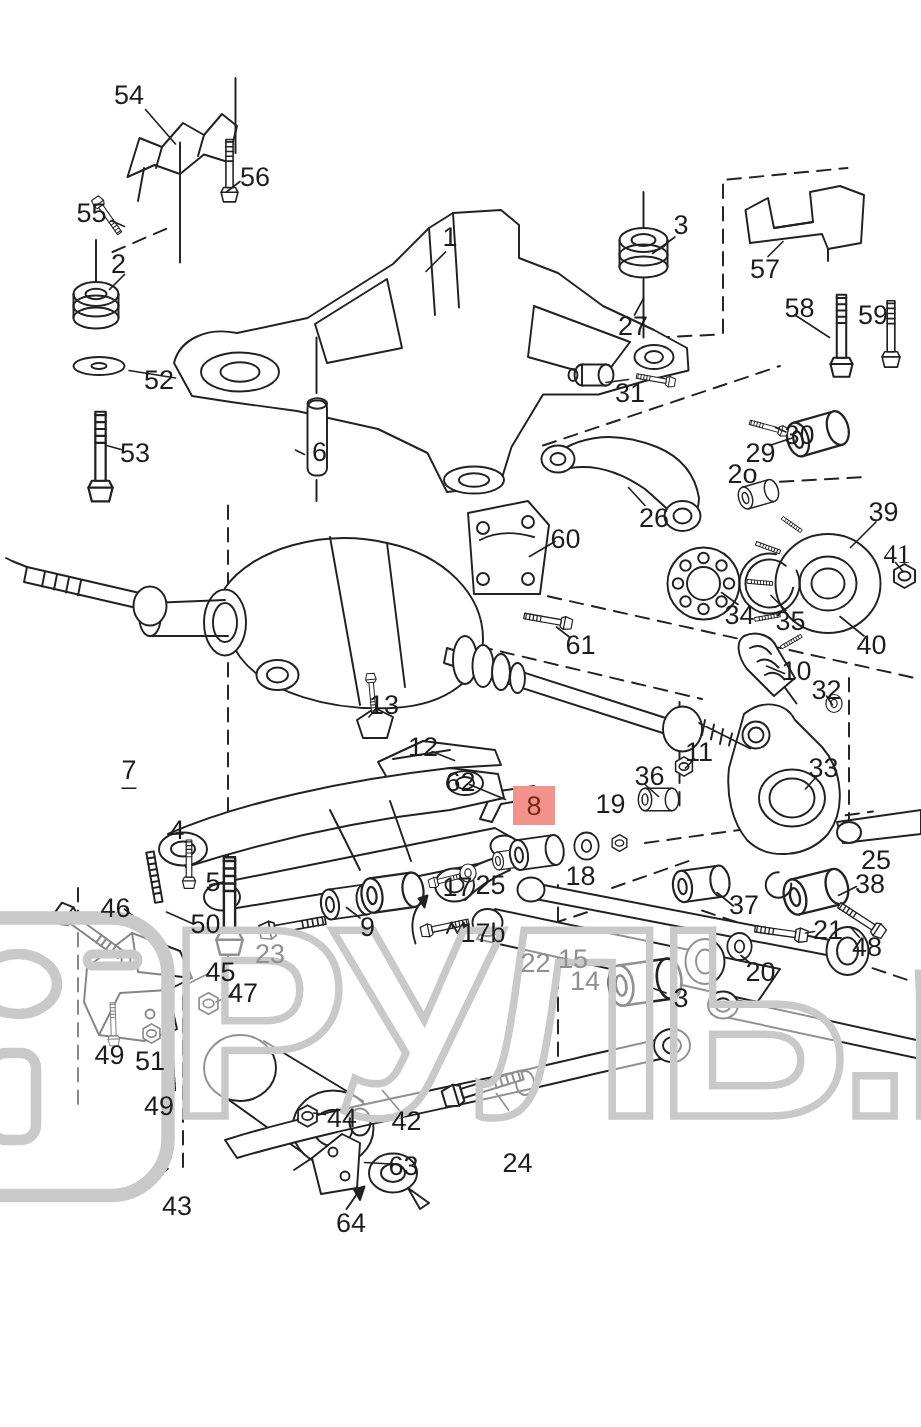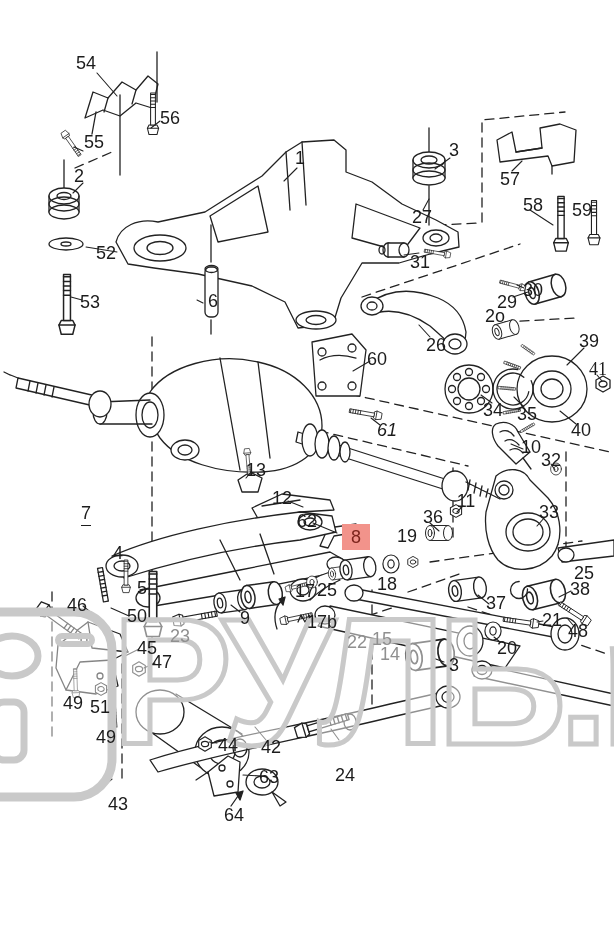--- a/index.html
+++ b/index.html
@@ -388,21 +388,21 @@
       <rect x="58" y="636" width="34" height="8" rx="4" stroke-width="6" fill="none"></rect>
       <rect x="-6" y="702" width="30" height="58" rx="10" stroke-width="7" fill="none"></rect>
     </g>
     <text x="112" y="744" font-family="Liberation Sans, sans-serif" font-weight="bold" font-size="180" letter-spacing="-8" fill="rgba(255,255,255,0.5)" stroke-width="5">РУЛЬ.ru</text>
   </g>
 </svg>
 
 <div id="labels">
       <div class="plabel" style="left: 86px; top: 63px;">54</div>
       <div class="plabel" style="left: 170px; top: 118px;">56</div>
-      <div class="plabel" style="left: 61px; top: 142px; margin-left: 33px;">55</div>
+      <div class="plabel" style="left: 61px; top: 142px;">55</div>
       <div class="plabel" style="left: 79px; top: 176px;">2</div>
       <div class="plabel" style="left: 106px; top: 253px;">52</div>
       <div class="plabel" style="left: 90px; top: 302px;">53</div>
       <div class="plabel" style="left: 300px; top: 158px;">1</div>
       <div class="plabel" style="left: 454px; top: 150px;">3</div>
       <div class="plabel" style="left: 213px; top: 301px;">6</div>
       <div class="plabel" style="left: 422px; top: 217px;">27</div>
       <div class="plabel" style="left: 420px; top: 262px;">31</div>
       <div class="plabel" style="left: 510px; top: 179px;">57</div>
       <div class="plabel" style="left: 533px; top: 205px;">58</div>
@@ -415,21 +415,21 @@
       <div class="plabel" style="left: 598px; top: 369px; font-family: Liberation Serif, serif;">41</div>
       <div class="plabel" style="left: 493px; top: 410px;">34</div>
       <div class="plabel" style="left: 527px; top: 414px;">35</div>
       <div class="plabel" style="left: 581px; top: 430px;">40</div>
       <div class="plabel" style="left: 531px; top: 447px;">10</div>
       <div class="plabel" style="left: 551px; top: 460px;">32</div>
       <div class="plabel" style="left: 466px; top: 501px;">11</div>
       <div class="plabel" style="left: 433px; top: 517px;">36</div>
       <div class="plabel" style="left: 549px; top: 512px;">33</div>
       <div class="plabel" style="left: 377px; top: 359px;">60</div>
-      <div class="plabel" style="left: 387px; top: 430px; font-style: italic;">61</div>
+      <div class="plabel" style="left: 387px; top: 430px;">61</div>
       <div class="plabel" style="left: 256px; top: 470px;">13</div>
       <div class="plabel" style="left: 282px; top: 498px;">12</div>
       <div class="plabel" style="left: 307px; top: 521px;">62</div>
       <div class="plabel ul" style="left: 86px; top: 515px;">7</div>
       <div class="plabel" style="left: 118px; top: 553px;">4</div>
       <div class="plabel" style="left: 142px; top: 588px;">5</div>
       <div class="plabel" style="left: 77px; top: 605px;">46</div>
       <div class="plabel" style="left: 137px; top: 616px;">50</div>
       <div class="plabel" style="left: 147px; top: 648px;">45</div>
       <div class="plabel" style="left: 162px; top: 662px;">47</div>

